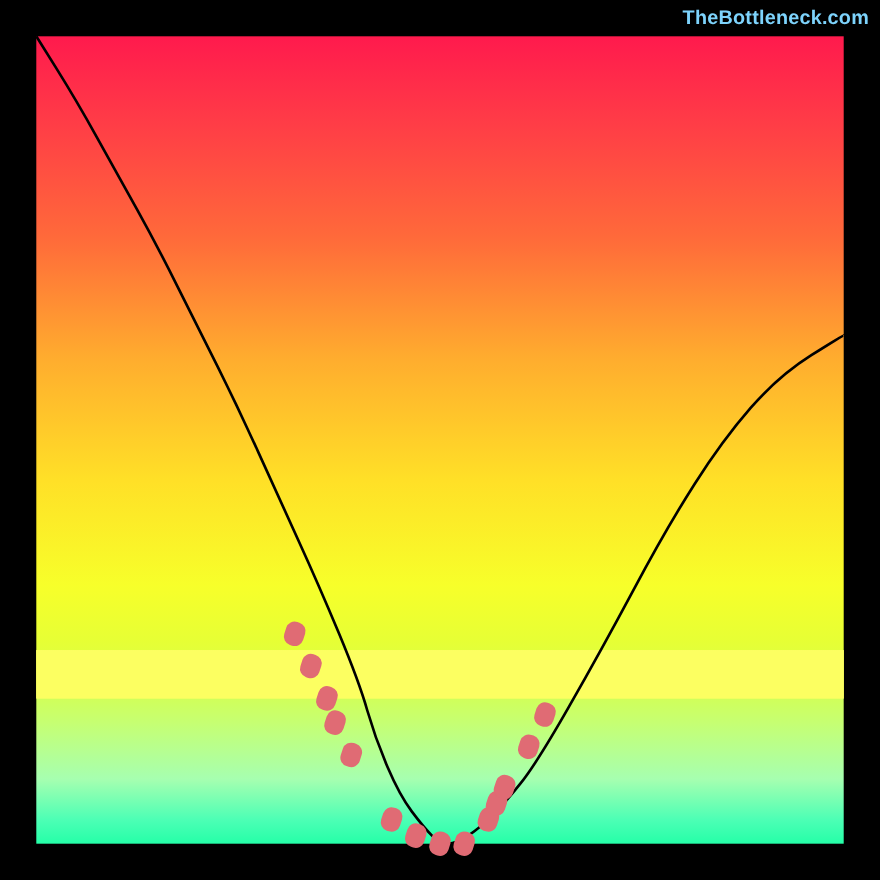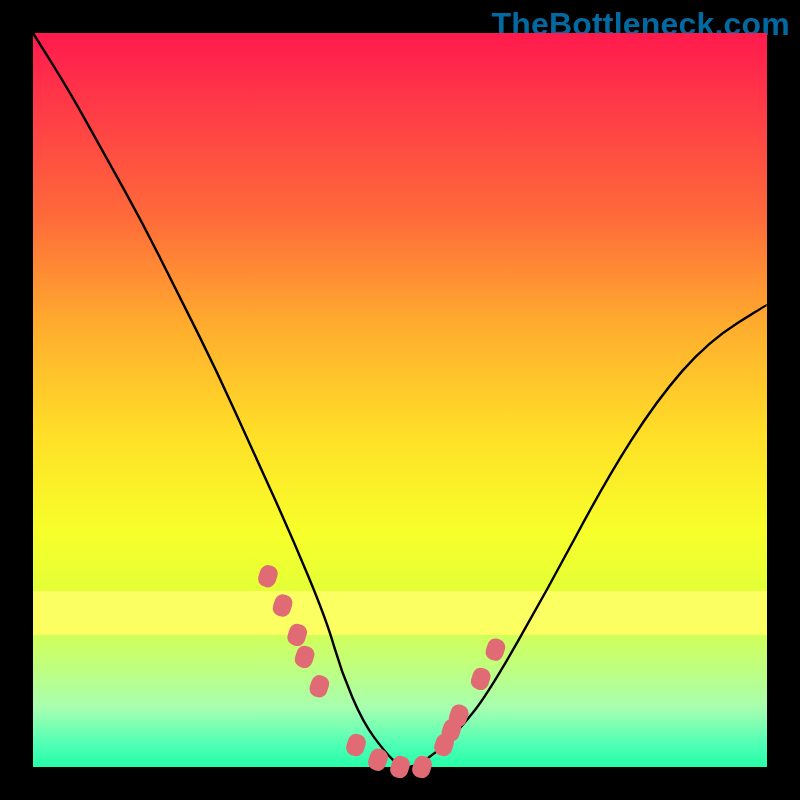--- a/index.html
+++ b/index.html
@@ -34,22 +34,22 @@
       #d7ff4a 80%,
       #c6ff72 85%,
       #a6ffb0 92%,
       #4dffb5 97%,
       #25ffa8 100%);
   }
   .watermark {
     position: absolute;
     top: 6px;
     right: 10px;
-    color: #0369a1;
-    font-size: 32px;
+    color: #7dd3fc;
+    font-size: 18px;
     font-weight: 600;
     letter-spacing: 0.2px;
     user-select: none;
   }
   svg.curve {
     position: absolute;
     left: 0;
     top: 0;
     width: 734px;
     height: 734px;

